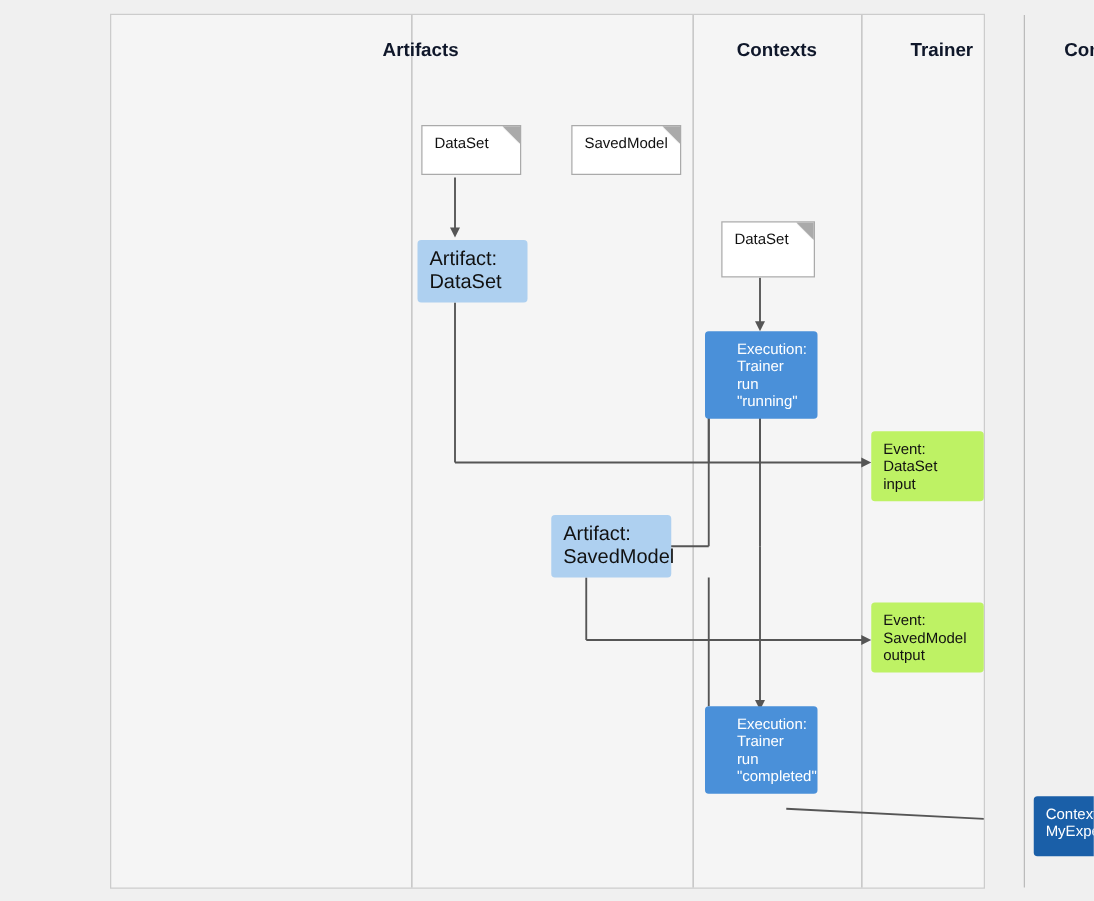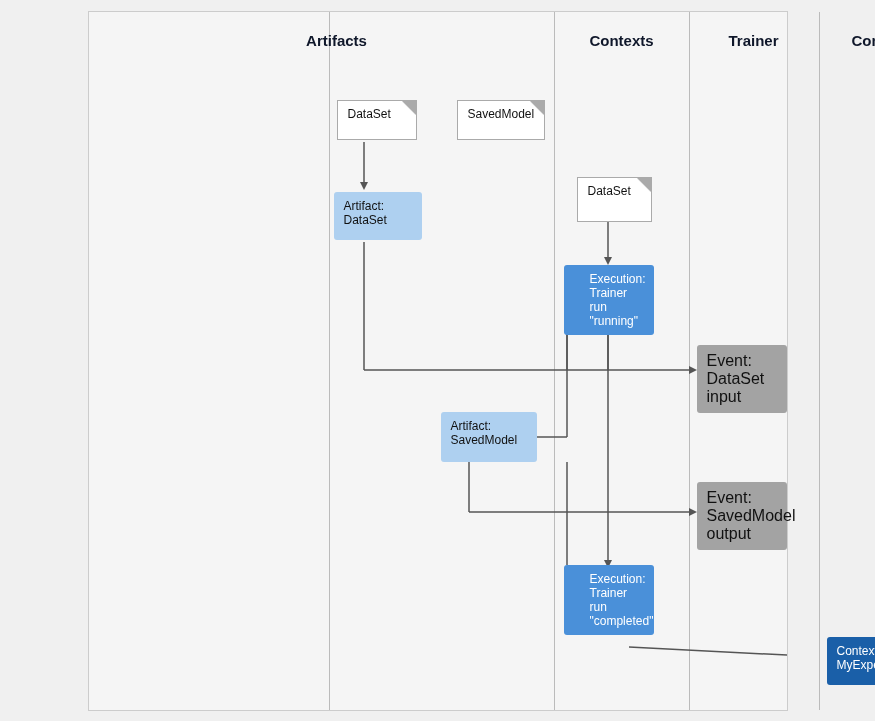--- a/index.html
+++ b/index.html
@@ -72,28 +72,28 @@
       background: #4a90d9;
       border: none;
       color: white;
       font-size: 12px;
       padding: 7px 26px;
     }
     .node-lightblue {
       background: #aed0f0;
       border: none;
       color: #111;
-      font-size: 12px;
+      font-size: 16px;
       padding: 7px 10px;
     }
     .node-yellow {
-      background: #a3a3a3;
+      background: #bef264;
       border: none;
       color: #111;
-      font-size: 16px;
+      font-size: 12px;
       padding: 7px 10px;
     }
     .node-darkblue {
       background: #1a5fa8;
       border: none;
       color: white;
       font-size: 12px;
       padding: 7px 10px;
     }
     

